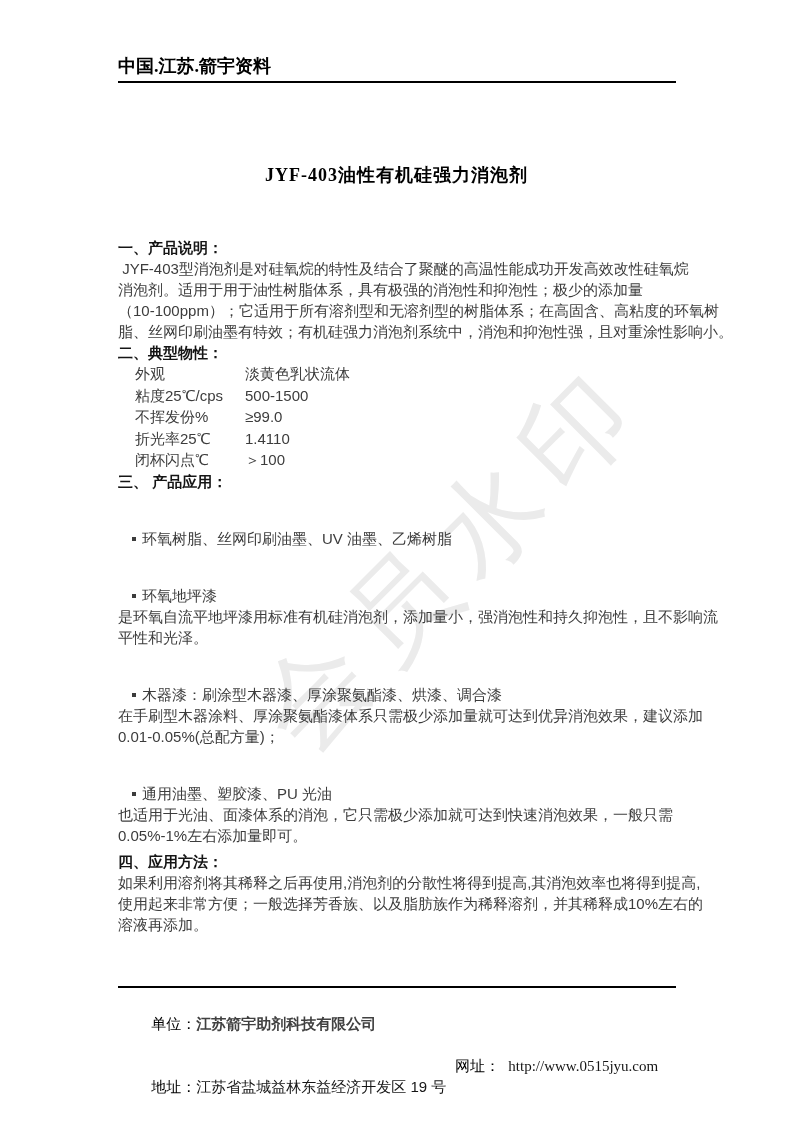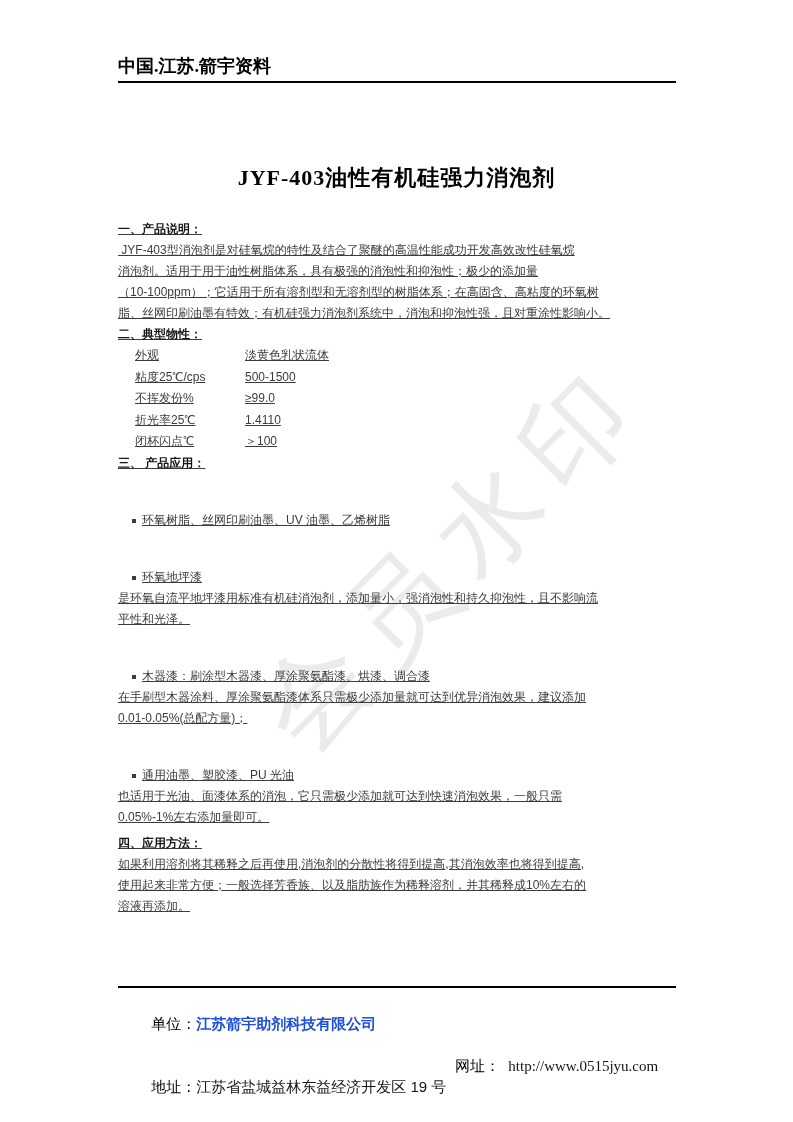--- a/index.html
+++ b/index.html
@@ -32,28 +32,28 @@
     padding-bottom:3px;
     font-family:"Liberation Serif",serif;
     font-weight:bold;font-size:18px;color:#000;
     white-space:pre;
   }
   
   .doc-title{
     position:absolute;left:0;top:163px;width:793px;
     text-align:center;
     font-family:"Liberation Serif",serif;
-    font-weight:bold;font-size:22px;color:#000;
+    font-weight:bold;font-size:18px;color:#000;
     letter-spacing:1px;
     white-space:pre;
   }
   
   .main{
-    position:absolute;left:118px;top:219px;width:560px;
-    font-size:12px;line-height:21px;text-decoration:underline;
+    position:absolute;left:118px;top:237px;width:560px;
+    font-size:15px;line-height:21px;
   }
   .sec-heading{
     font-weight:bold;color:#151515;white-space:pre;
   }
   .line{white-space:pre;}
   .sec4{margin-top:5px;}
   
   .prop-row{display:flex;line-height:21.5px;}
   .prop-name{width:110px;padding-left:17px;flex:none;white-space:pre;}
   .prop-value{white-space:pre;}
@@ -67,21 +67,21 @@
   .doc-footer{
     position:absolute;left:118px;top:986px;width:558px;
     border-top:2px solid #000;
     padding-top:4px;
     font-size:15px;line-height:21px;color:#151515;
   }
   .f-row{position:relative;white-space:pre;}
   .f-label{font-weight:normal;color:#000;}
   .f-right{position:absolute;left:337px;top:0;white-space:pre;}
   .f-serif{font-family:"Liberation Serif",serif;}
-  .f-bold{font-weight:bold;color:#1d4ed8;text-align:center;}
+  .f-bold{font-weight:bold;color:#404040;text-align:center;}
 </style>
 </head>
 <body>
 
 <div class="page">
 
   <div class="watermark">会员水印</div>
 
   <div class="layer">
 

